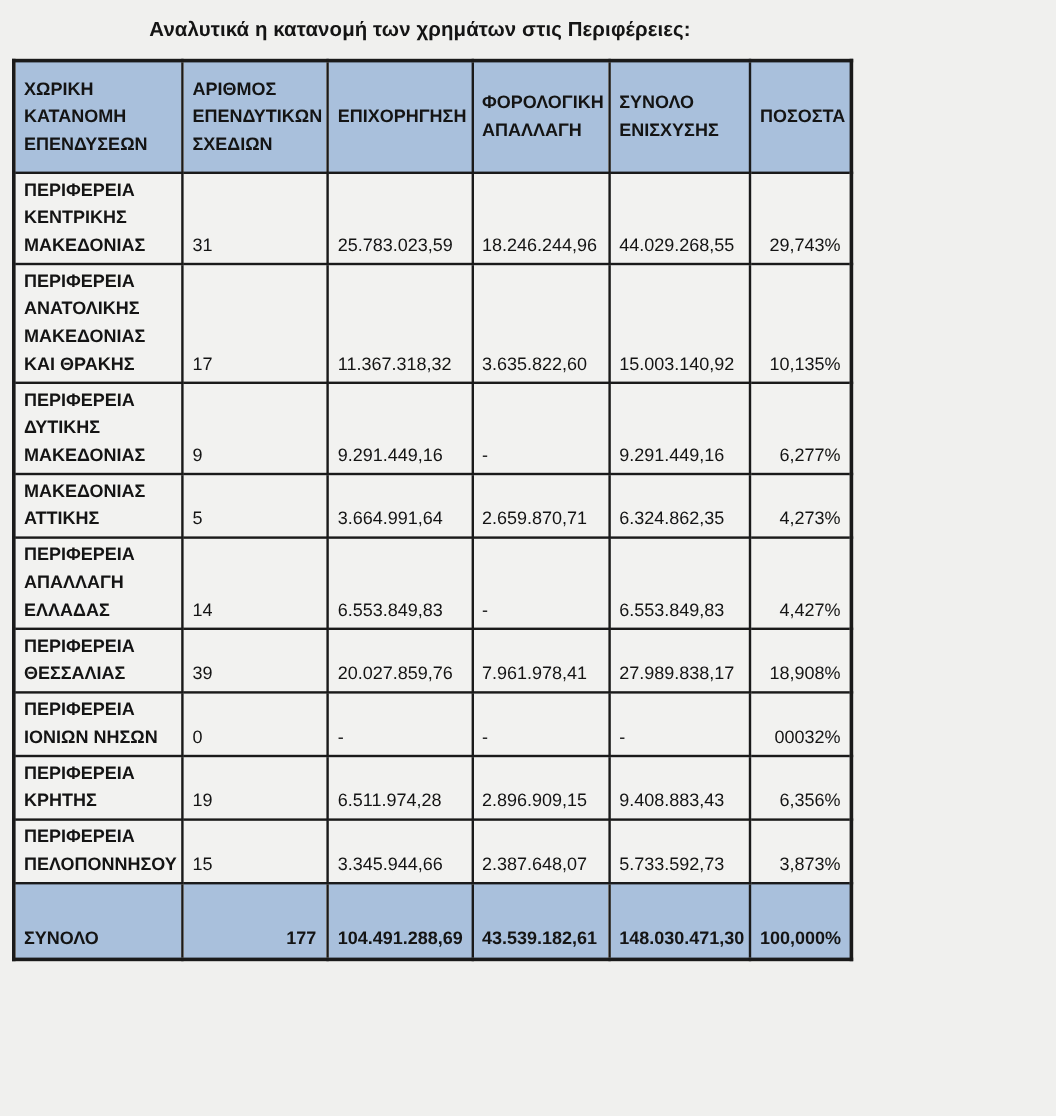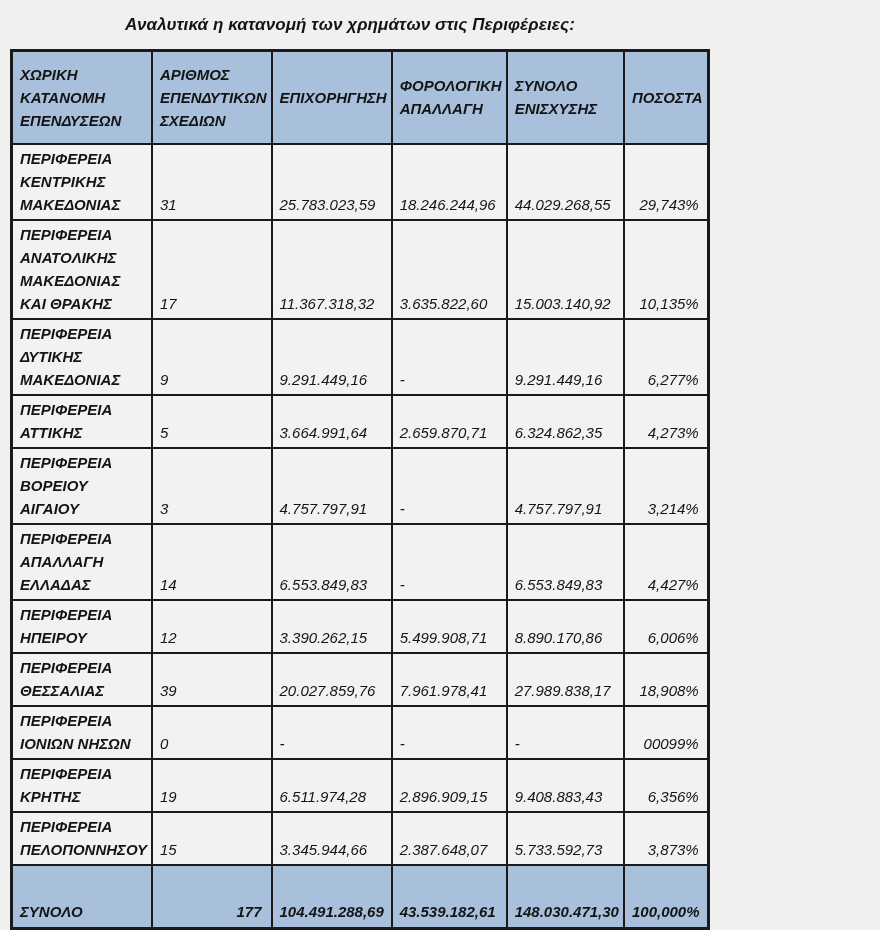--- a/index.html
+++ b/index.html
@@ -3,21 +3,21 @@
 <meta charset="utf-8">
 <style>
   * { margin: 0; padding: 0; box-sizing: border-box; }
   html, body {
     width: 880px; height: 930px;
     background: #f0f0ee;
     font-family: "Liberation Sans", "DejaVu Sans", sans-serif;
     color: #141414;
     overflow: hidden;
   }
-  .page { width: 700px; height: 930px; position: relative; font-style: italic; }
+  .page { width: 700px; height: 930px; position: relative; }
 
   .title {
     text-align: center;
     font-size: 17px;
     font-weight: bold;
     padding-top: 15px;
     letter-spacing: 0.1px;
   }
 
   table.funds {
@@ -118,66 +118,50 @@
   </tr>
         <tr>
     <td class="cell-region">ΠΕΡΙΦΕΡΕΙΑ ΔΥΤΙΚΗΣ ΜΑΚΕΔΟΝΙΑΣ</td>
     <td class="cell-plans">9</td>
     <td class="cell-money">9.291.449,16</td>
     <td class="cell-money">-</td>
     <td class="cell-money">9.291.449,16</td>
     <td class="cell-pct">6,277%</td>
   </tr>
         <tr>
-    <td class="cell-region">ΠΕΡΙΦΕΡΕΙΑ ΑΤΤΙΚΗΣ</td>
+    <td class="cell-region">ΜΑΚΕΔΟΝΙΑΣ ΑΤΤΙΚΗΣ</td>
     <td class="cell-plans">5</td>
     <td class="cell-money">3.664.991,64</td>
     <td class="cell-money">2.659.870,71</td>
     <td class="cell-money">6.324.862,35</td>
     <td class="cell-pct">4,273%</td>
-  </tr>
-        <tr>
-    <td class="cell-region">ΠΕΡΙΦΕΡΕΙΑ ΒΟΡΕΙΟΥ ΑΙΓΑΙΟΥ</td>
-    <td class="cell-plans">3</td>
-    <td class="cell-money">4.757.797,91</td>
-    <td class="cell-money">-</td>
-    <td class="cell-money">4.757.797,91</td>
-    <td class="cell-pct">3,214%</td>
   </tr>
         <tr>
     <td class="cell-region">ΠΕΡΙΦΕΡΕΙΑ ΑΠΑΛΛΑΓΗ ΕΛΛΑΔΑΣ</td>
     <td class="cell-plans">14</td>
     <td class="cell-money">6.553.849,83</td>
     <td class="cell-money">-</td>
     <td class="cell-money">6.553.849,83</td>
     <td class="cell-pct">4,427%</td>
-  </tr>
-        <tr>
-    <td class="cell-region">ΠΕΡΙΦΕΡΕΙΑ ΗΠΕΙΡΟΥ</td>
-    <td class="cell-plans">12</td>
-    <td class="cell-money">3.390.262,15</td>
-    <td class="cell-money">5.499.908,71</td>
-    <td class="cell-money">8.890.170,86</td>
-    <td class="cell-pct">6,006%</td>
   </tr>
         <tr>
     <td class="cell-region">ΠΕΡΙΦΕΡΕΙΑ ΘΕΣΣΑΛΙΑΣ</td>
     <td class="cell-plans">39</td>
     <td class="cell-money">20.027.859,76</td>
     <td class="cell-money">7.961.978,41</td>
     <td class="cell-money">27.989.838,17</td>
     <td class="cell-pct">18,908%</td>
   </tr>
         <tr>
     <td class="cell-region">ΠΕΡΙΦΕΡΕΙΑ ΙΟΝΙΩΝ ΝΗΣΩΝ</td>
     <td class="cell-plans">0</td>
     <td class="cell-money">-</td>
     <td class="cell-money">-</td>
     <td class="cell-money">-</td>
-    <td class="cell-pct">00099%</td>
+    <td class="cell-pct">00032%</td>
   </tr>
         <tr>
     <td class="cell-region">ΠΕΡΙΦΕΡΕΙΑ ΚΡΗΤΗΣ</td>
     <td class="cell-plans">19</td>
     <td class="cell-money">6.511.974,28</td>
     <td class="cell-money">2.896.909,15</td>
     <td class="cell-money">9.408.883,43</td>
     <td class="cell-pct">6,356%</td>
   </tr>
         <tr>

